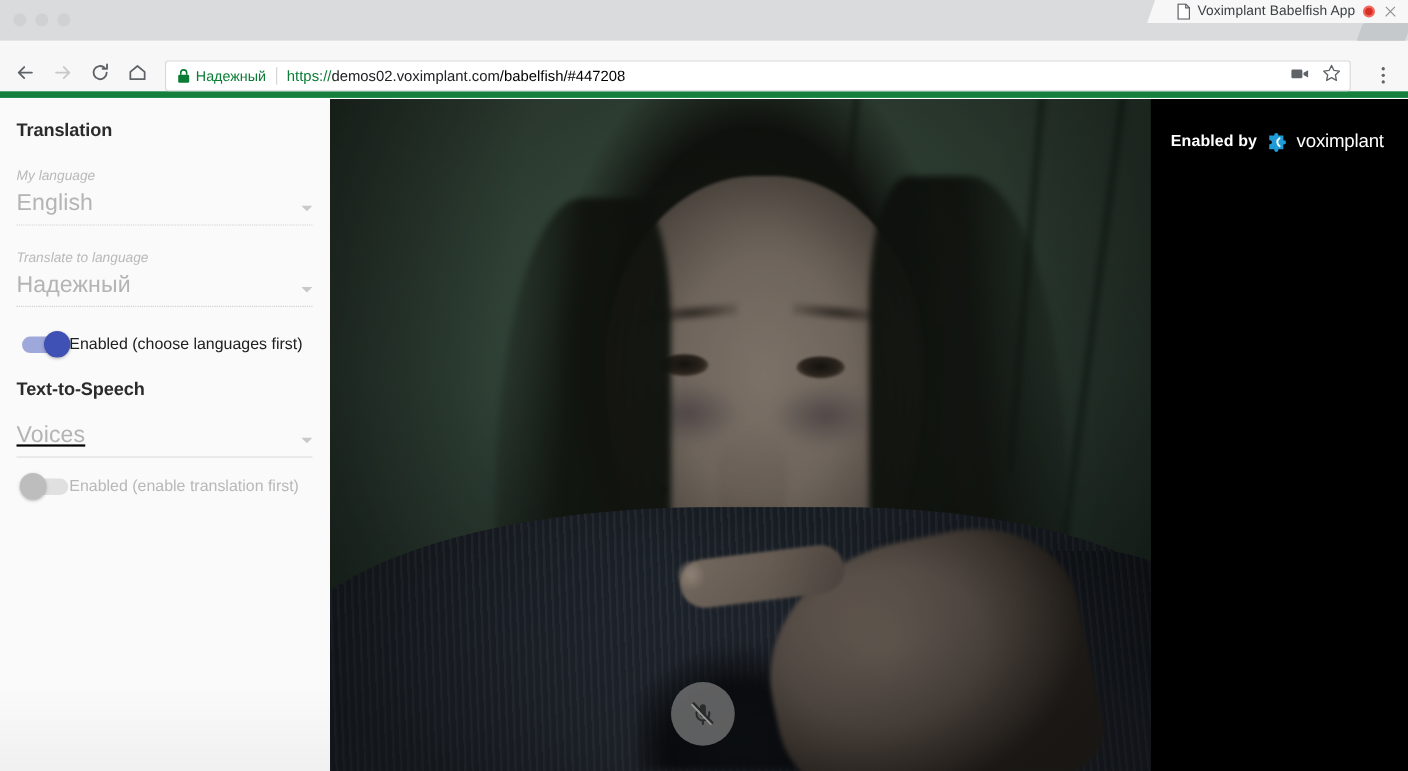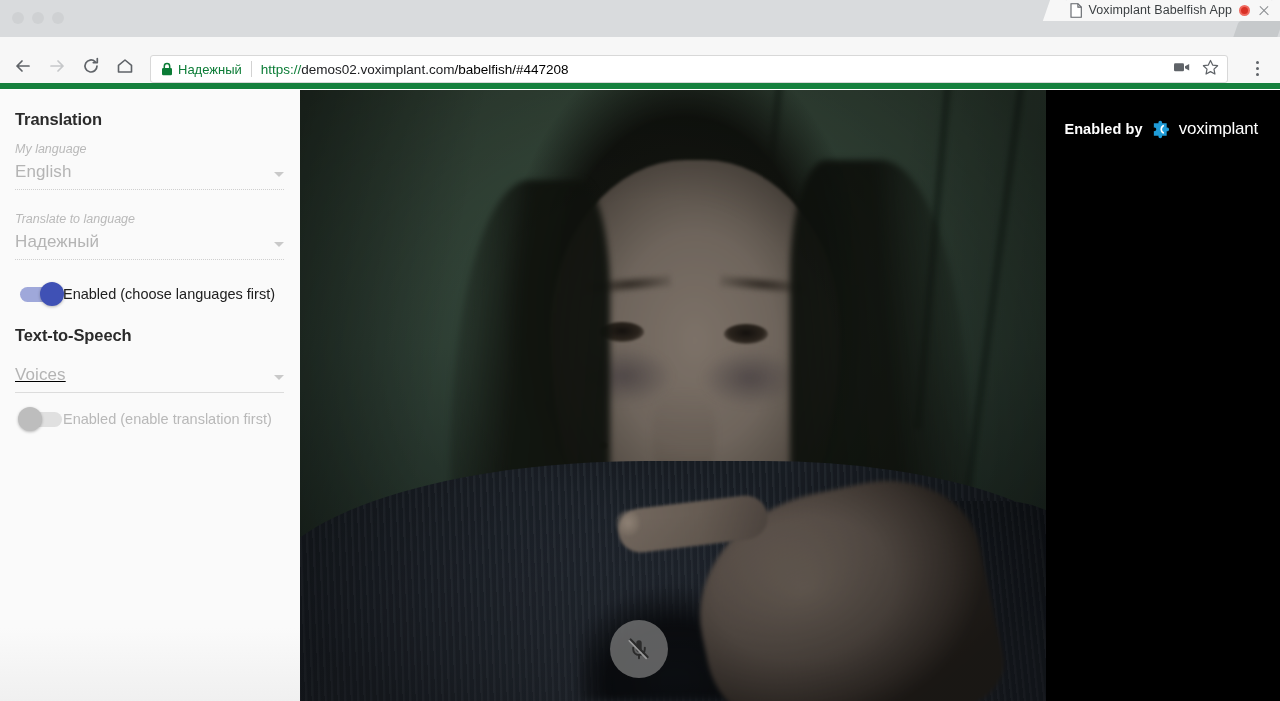--- a/index.html
+++ b/index.html
@@ -169,37 +169,37 @@
     flex: 0 0 300px;
     background: linear-gradient(to bottom, #fafafa 0%, #fafafa 88%, #f0f0f0 100%);
     padding: 20px 16px 0 15px;
     position: relative;
   }
   .section-title {
     font-size: 16.5px;
     font-weight: bold;
     color: #2b2b2b;
     letter-spacing: -0.1px;
-    margin-bottom: 13px;
+    margin-bottom: 24px;
   }
   .field { margin-bottom: 22px; }
   .field-label {
     font-size: 12.5px;
     color: #b9b9b9;
     margin-bottom: 6px;
     font-style: italic;
   }
   .select-row {
     display: flex;
     align-items: flex-end;
     justify-content: space-between;
     padding-bottom: 7px;
   }
   .select-value {
-    font-size: 17px;
+    font-size: 21px;
     color: #b4b4b4;
     font-weight: 300;
     letter-spacing: 0.1px;
   }
   .caret {
     width: 0; height: 0;
     border-left: 5px solid transparent;
     border-right: 5px solid transparent;
     border-top: 5px solid #c9c9c9;
     margin-bottom: 5px;

